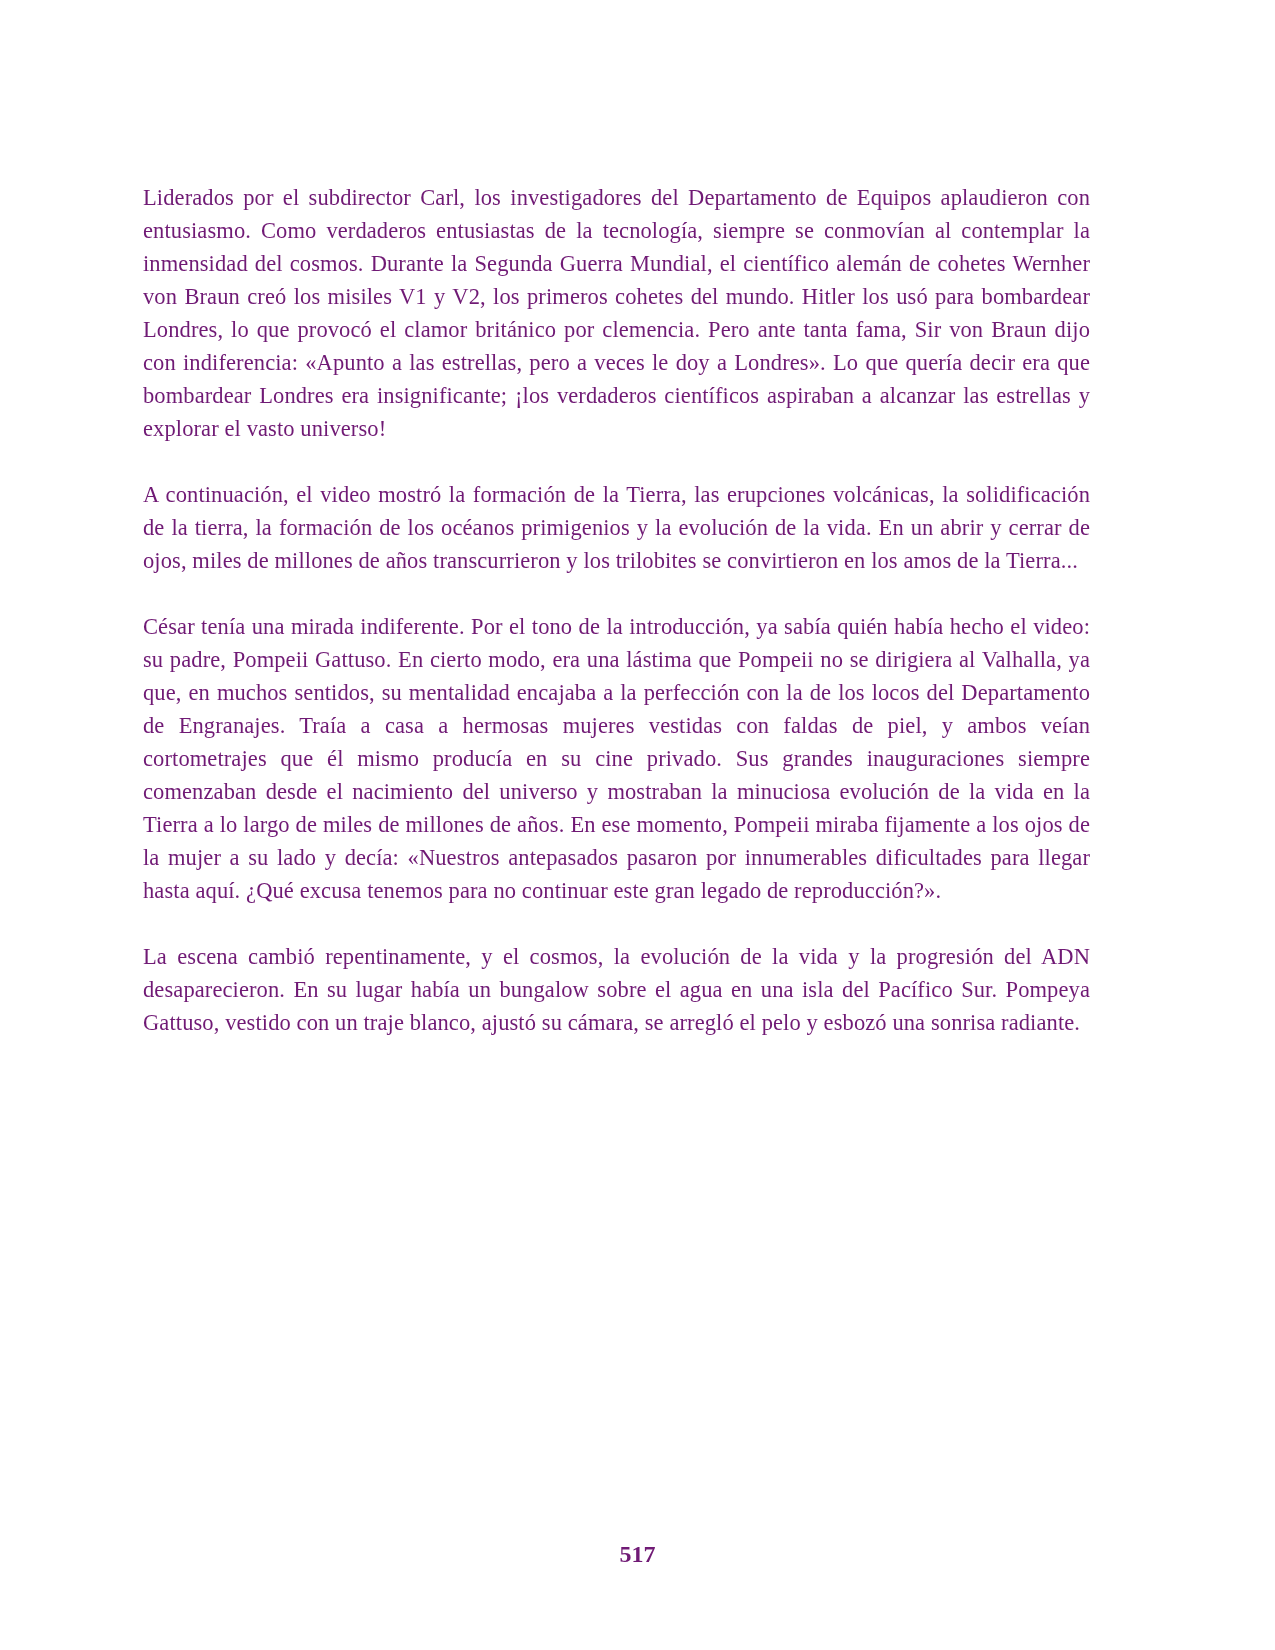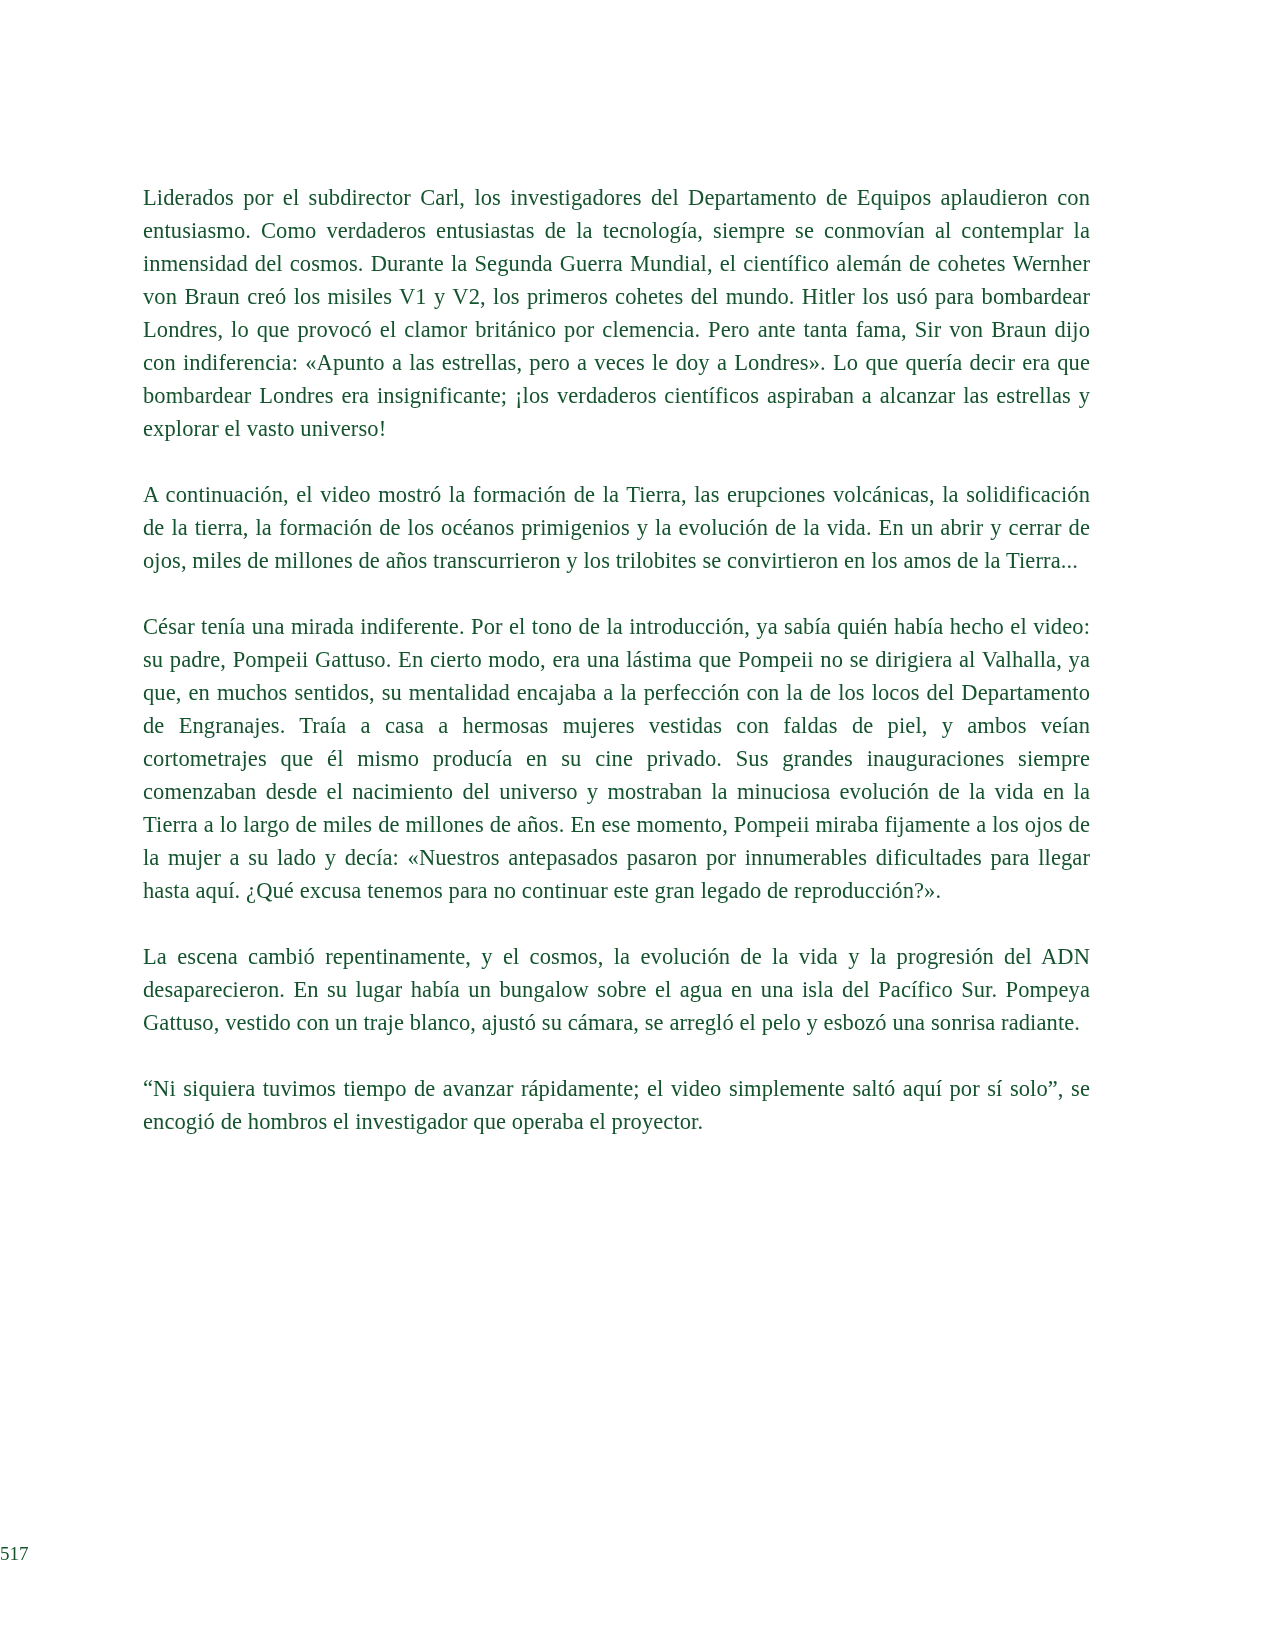--- a/index.html
+++ b/index.html
@@ -7,51 +7,51 @@
     padding: 0;
     background: #ffffff;
   }
   .page {
     position: relative;
     width: 1275px;
     height: 1650px;
     background: #ffffff;
     overflow: hidden;
     font-family: "Liberation Serif", "DejaVu Serif", serif;
-    color: #14532d;
+    color: #701a75;
   }
   .text-block {
     position: absolute;
     left: 143px;
     top: 181px;
     width: 947px;
   }
   .text-block p {
     margin: 0 0 33px 0;
     font-size: 22.5px;
     line-height: 33px;
     text-align: justify;
     text-justify: inter-word;
     letter-spacing: 0.1px;
   }
   .page-number {
     position: absolute;
     top: 1540px;
     left: 0;
     width: 100%;
-    text-align: left;
-    font-size: 19px;
+    text-align: center;
+    font-size: 24px;
     line-height: 28px;
+    font-weight: bold;
   }
 </style>
 </head>
 <body>
 
 <div class="page">
   <div class="text-block">
     <p>Liderados por el subdirector Carl, los investigadores del Departamento de Equipos aplaudieron con entusiasmo. Como verdaderos entusiastas de la tecnología, siempre se conmovían al contemplar la inmensidad del cosmos. Durante la Segunda Guerra Mundial, el científico alemán de cohetes Wernher von Braun creó los misiles V1 y V2, los primeros cohetes del mundo. Hitler los usó para bombardear Londres, lo que provocó el clamor británico por clemencia. Pero ante tanta fama, Sir von Braun dijo con indiferencia: «Apunto a las estrellas, pero a veces le doy a Londres». Lo que quería decir era que bombardear Londres era insignificante; ¡los verdaderos científicos aspiraban a alcanzar las estrellas y explorar el vasto universo!</p>
     <p>A continuación, el video mostró la formación de la Tierra, las erupciones volcánicas, la solidificación de la tierra, la formación de los océanos primigenios y la evolución de la vida. En un abrir y cerrar de ojos, miles de millones de años transcurrieron y los trilobites se convirtieron en los amos de la Tierra...</p>
     <p>César tenía una mirada indiferente. Por el tono de la introducción, ya sabía quién había hecho el video: su padre, Pompeii Gattuso. En cierto modo, era una lástima que Pompeii no se dirigiera al Valhalla, ya que, en muchos sentidos, su mentalidad encajaba a la perfección con la de los locos del Departamento de Engranajes. Traía a casa a hermosas mujeres vestidas con faldas de piel, y ambos veían cortometrajes que él mismo producía en su cine privado. Sus grandes inauguraciones siempre comenzaban desde el nacimiento del universo y mostraban la minuciosa evolución de la vida en la Tierra a lo largo de miles de millones de años. En ese momento, Pompeii miraba fijamente a los ojos de la mujer a su lado y decía: «Nuestros antepasados pasaron por innumerables dificultades para llegar hasta aquí. ¿Qué excusa tenemos para no continuar este gran legado de reproducción?».</p>
     <p>La escena cambió repentinamente, y el cosmos, la evolución de la vida y la progresión del ADN desaparecieron. En su lugar había un bungalow sobre el agua en una isla del Pacífico Sur. Pompeya Gattuso, vestido con un traje blanco, ajustó su cámara, se arregló el pelo y esbozó una sonrisa radiante.</p>
-    <p>“Ni siquiera tuvimos tiempo de avanzar rápidamente; el video simplemente saltó aquí por sí solo”, se encogió de hombros el investigador que operaba el proyector.</p>
   </div>
   <div class="page-number">517</div>
 </div>
 
 </body></html>

